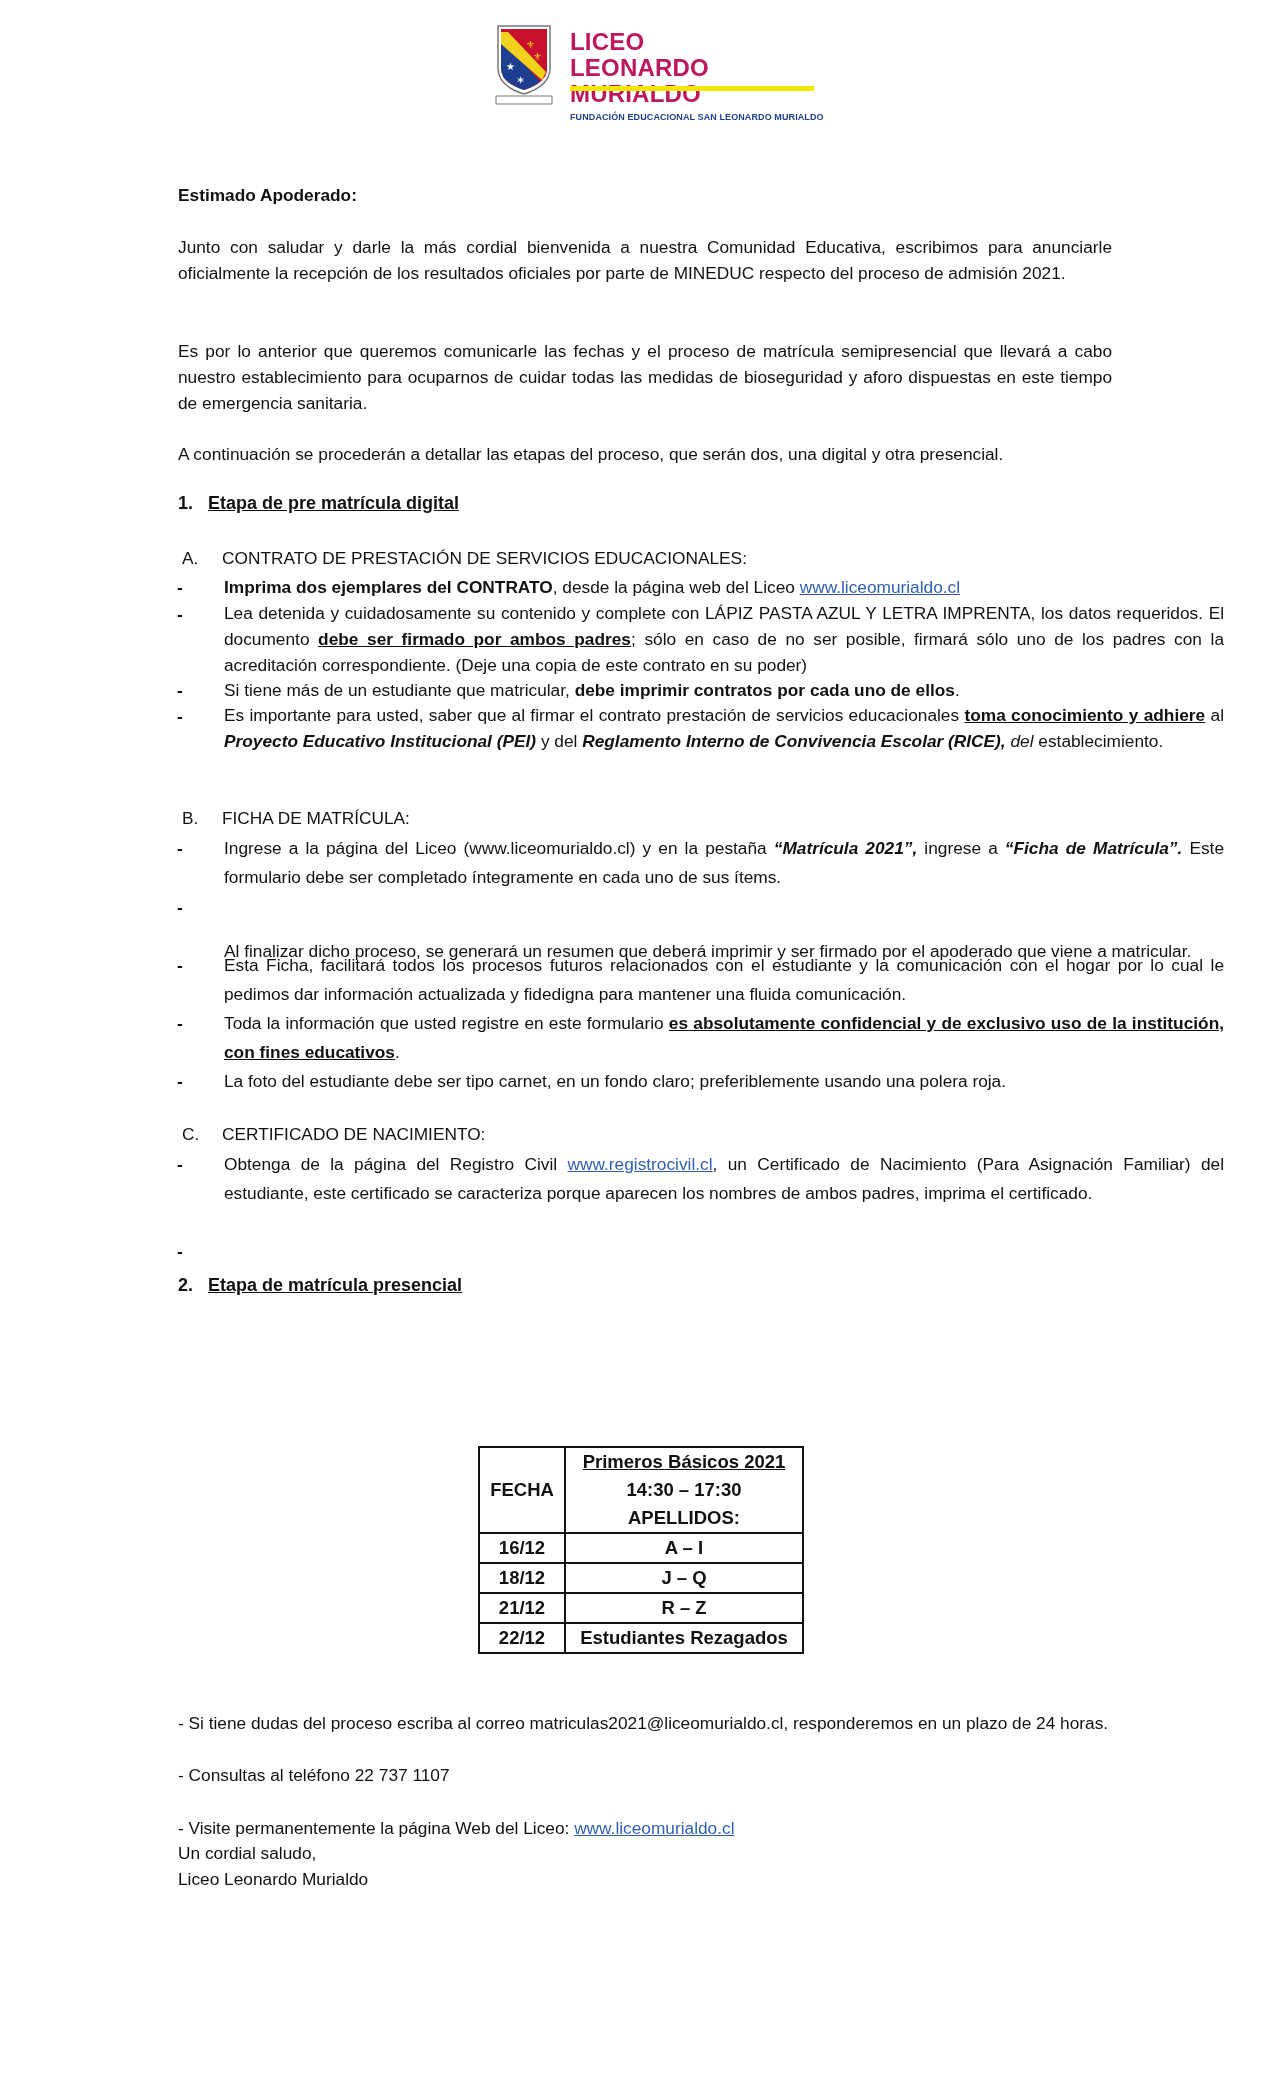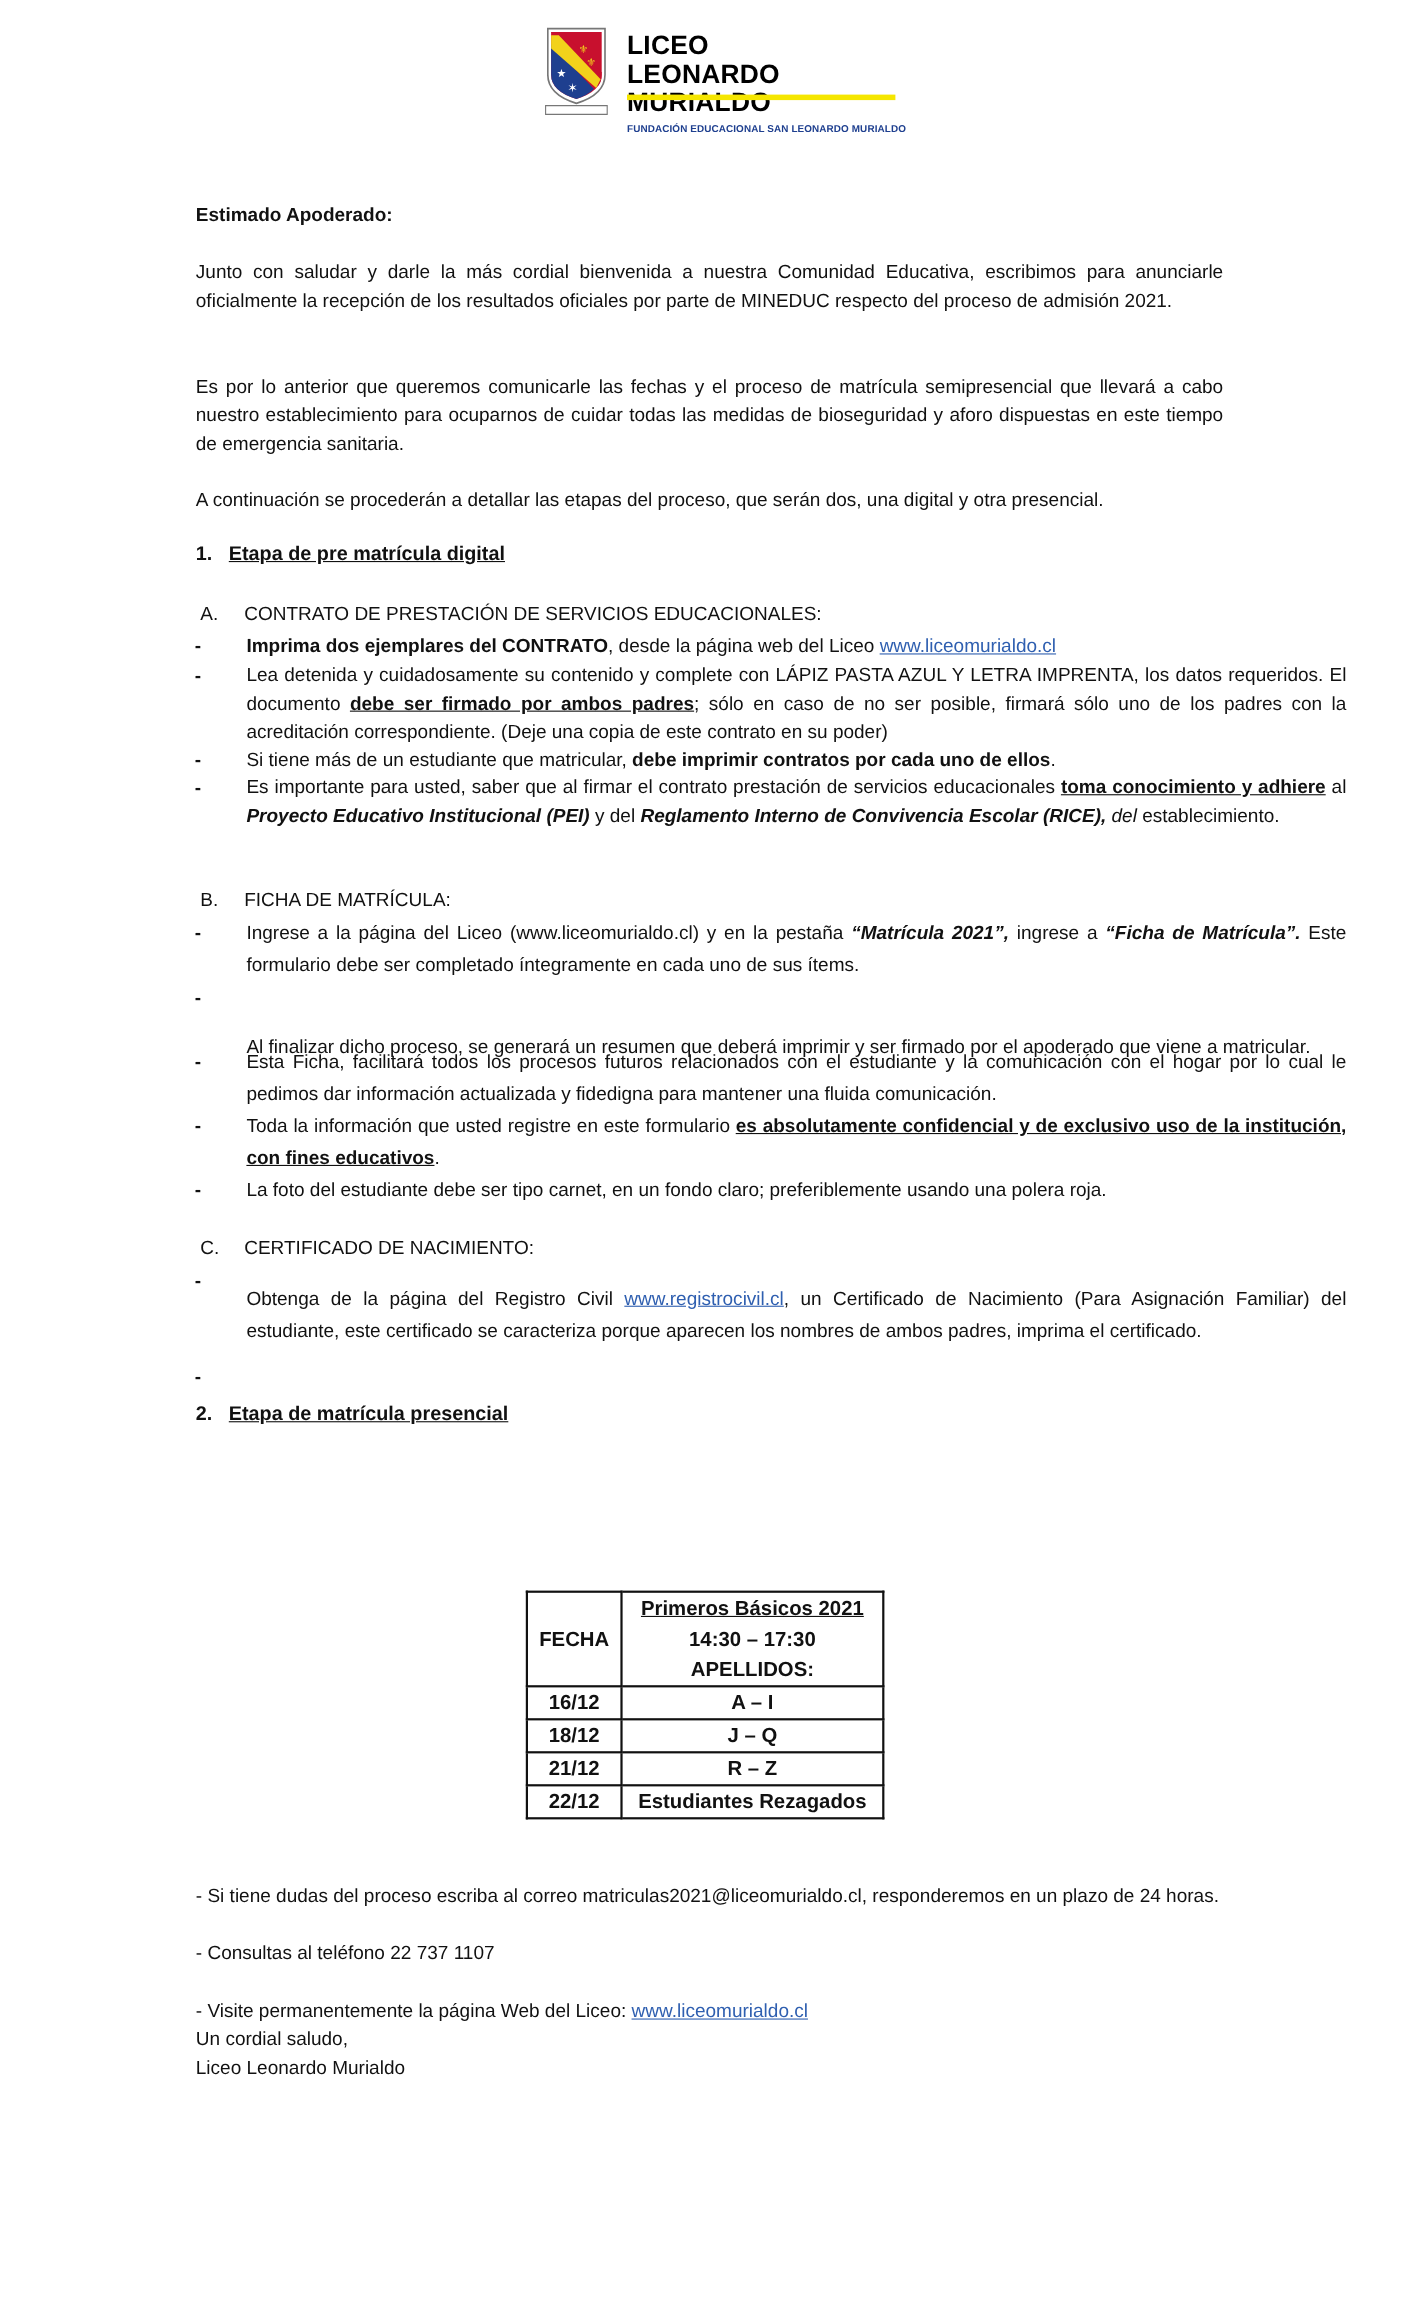--- a/index.html
+++ b/index.html
@@ -2,21 +2,21 @@
 <html><head>
 <meta charset="utf-8">
 <style>
   html, body { margin:0; padding:0; background:#ffffff; }
   body { width:1275px; height:2100px; position:relative; font-family:"Liberation Sans", sans-serif; color:#111; overflow:hidden; }
   .page { position:absolute; left:0; top:0; width:1275px; height:2100px; }
 
   
   .header { position:absolute; left:494px; top:24px; width:330px; height:82px; }
   .crest { position:absolute; left:0; top:0; width:60px; height:82px; }
-  .school-name { position:absolute; left:76px; top:5px; font-weight:bold; color:#000000; font-size:24px; line-height:26px; letter-spacing:0.2px; }
+  .school-name { position:absolute; left:76px; top:5px; font-weight:bold; color:#be185d; font-size:24px; line-height:26px; letter-spacing:0.2px; }
   .school-line { position:absolute; left:76px; top:62px; width:244px; height:5px; background:#f5e600; }
   .foundation { position:absolute; left:76px; top:88px; font-weight:bold; color:#1e3f8f; font-size:9px; letter-spacing:0.1px; white-space:nowrap; }
 
   .txt { position:absolute; left:178px; font-size:17.3px; line-height:26px; color:#111; }
   .just { text-align:justify; text-align-last:left; }
   .b { font-weight:bold; }
   .u { text-decoration:underline; }
   .i { font-style:italic; }
   a.link { color:#2f5fb0; text-decoration:underline; }
 
@@ -114,21 +114,21 @@
   <div class="list-row" style="top:1067px;">
     <span class="dash">-</span>
     <span class="item-body">La foto del estudiante debe ser tipo carnet, en un fondo claro; preferiblemente usando una polera roja.</span>
   </div>
 
   <div class="sub-head" style="top:1124px;">
     <span class="sub-letter">C.</span><span>CERTIFICADO DE NACIMIENTO:</span>
   </div>
   <div class="list-row" style="top:1150px;">
     <span class="dash">-</span>
-    <span class="item-body" style="line-height:29px;margin-top:16px;"><span>Obtenga de la página del Registro Civil </span><a class="link">www.registrocivil.cl</a><span>, un Certificado de Nacimiento (Para Asignación Familiar) del estudiante, este certificado se caracteriza porque aparecen los nombres de ambos padres, imprima el certificado.</span></span>
+    <span class="item-body" style="line-height:29px;"><span>Obtenga de la página del Registro Civil </span><a class="link">www.registrocivil.cl</a><span>, un Certificado de Nacimiento (Para Asignación Familiar) del estudiante, este certificado se caracteriza porque aparecen los nombres de ambos padres, imprima el certificado.</span></span>
   </div>
   <div class="list-row" style="top:1237px;">
     <span class="dash">-</span>
   </div>
 
   <div class="sec-head" style="top:1275px;">
     <span class="sec-num">2.</span><span class="u">Etapa de matrícula presencial</span>
   </div>
 
   <table class="sched">

